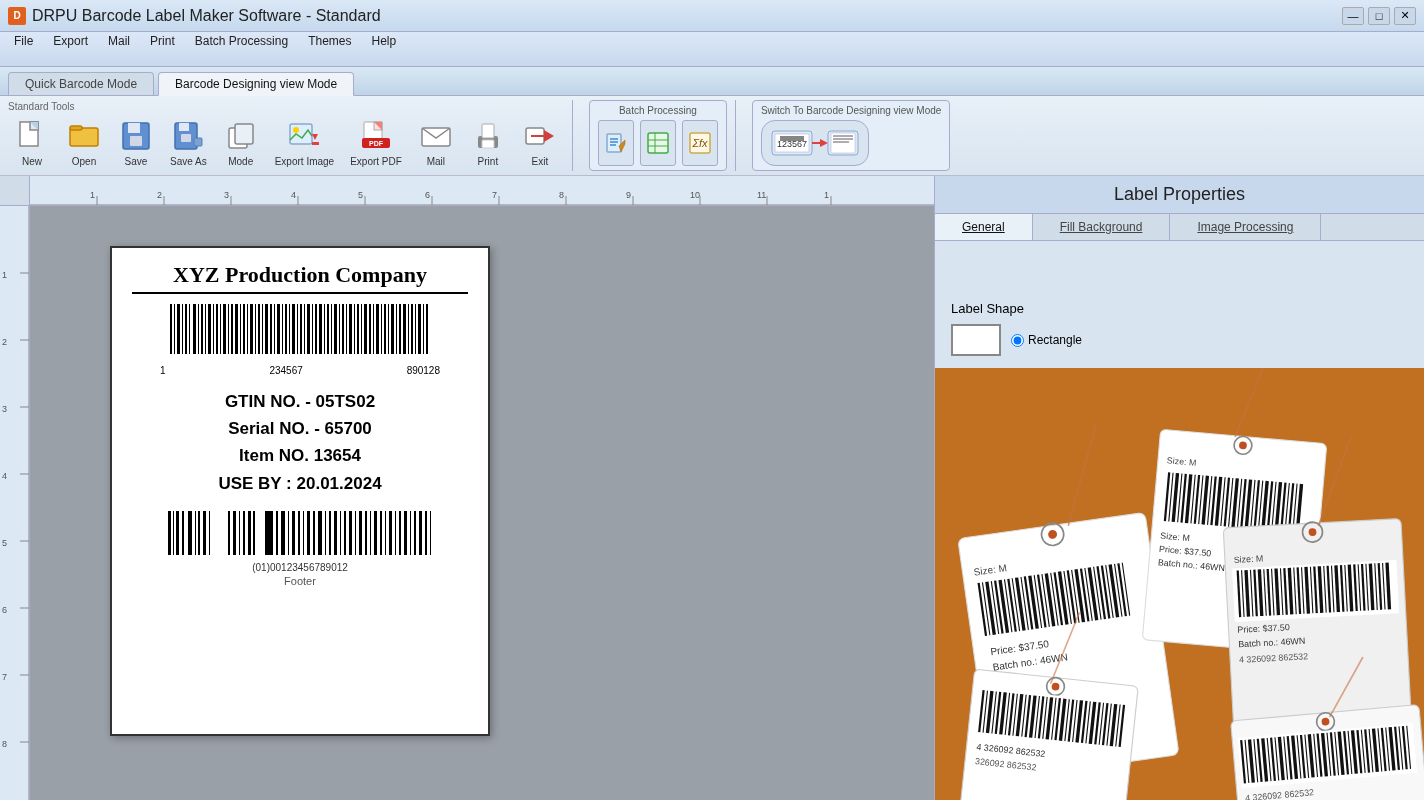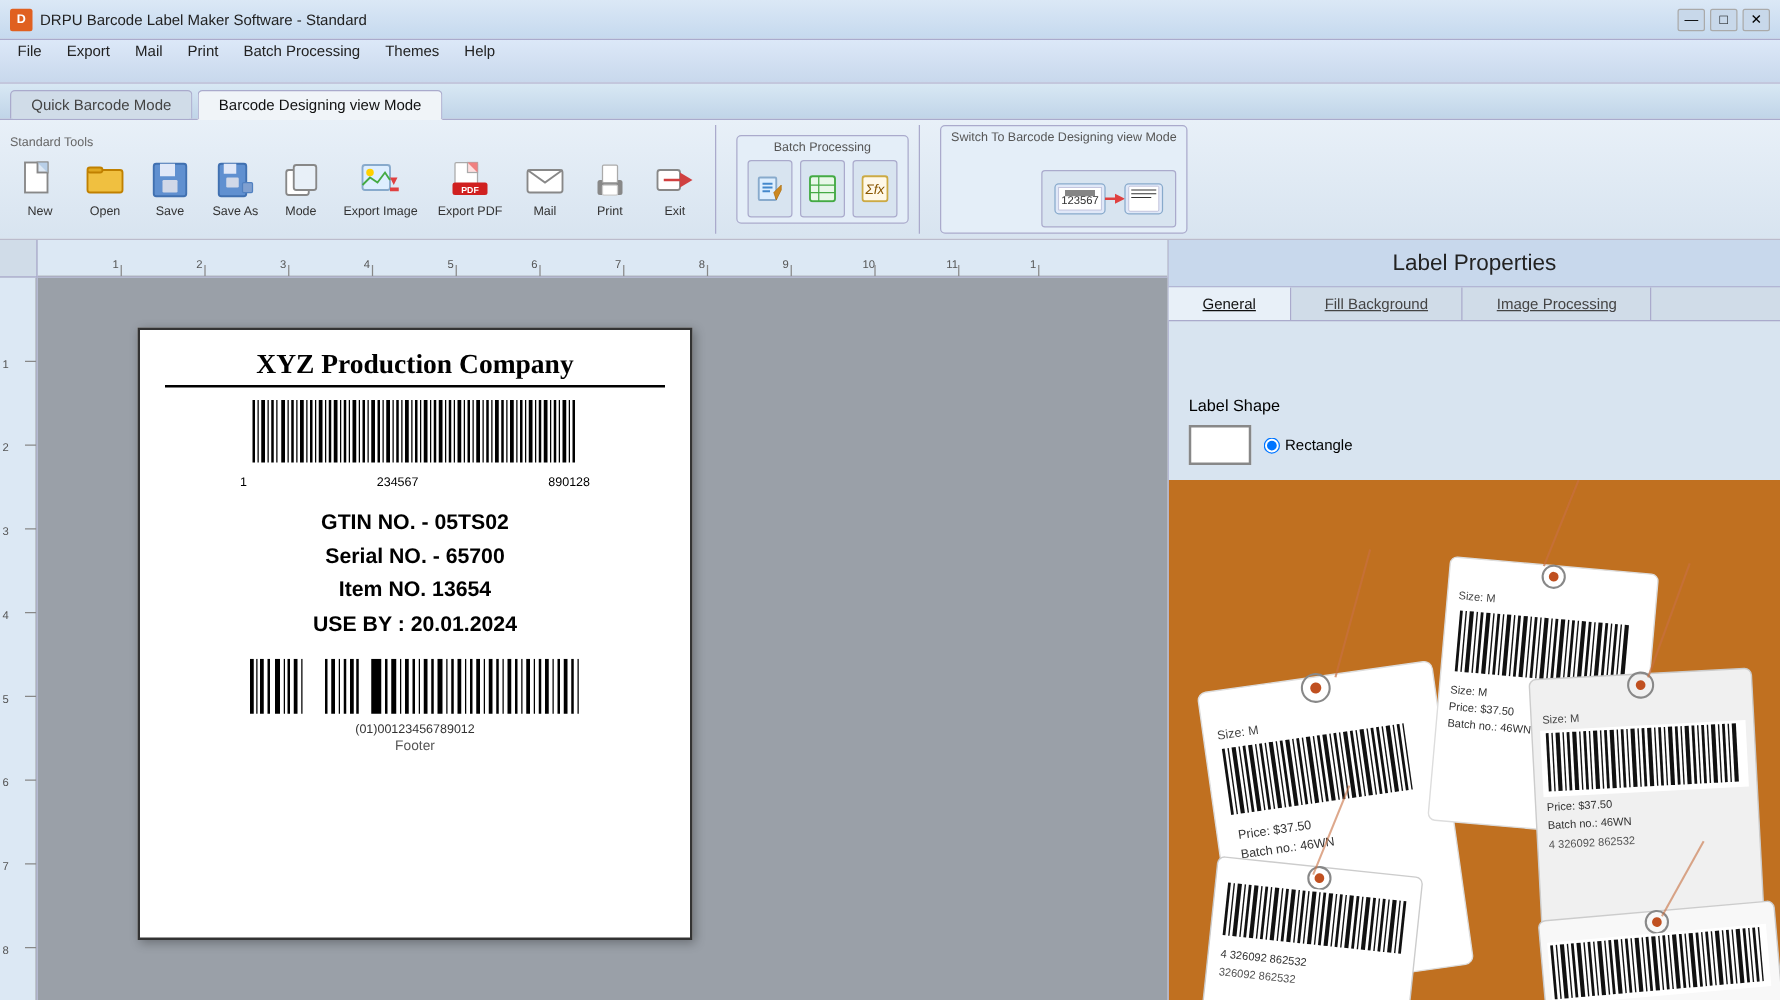--- a/index.html
+++ b/index.html
@@ -7,21 +7,21 @@
 
     
     .title-bar {
       display: flex; align-items: center; justify-content: space-between;
       background: linear-gradient(to bottom, #dbe8f6, #c5d9ee);
       height: 32px; padding: 0 8px;
       border-bottom: 1px solid #aac;
     }
     .title-bar-left { display: flex; align-items: center; gap: 6px; }
     .title-bar-icon { width: 18px; height: 18px; background: #e06020; border-radius: 2px; display: flex; align-items: center; justify-content: center; font-size: 10px; color: white; font-weight: bold; }
-    .title-bar-text { font-size: 12px; color: #222; }
+    .title-bar-text { font-size: 16px; color: #222; }
     .title-bar-controls { display: flex; gap: 4px; }
     .title-btn { width: 22px; height: 18px; display: flex; align-items: center; justify-content: center; font-size: 11px; cursor: pointer; background: #c8d8ea; border: 1px solid #aaa; border-radius: 2px; }
 
     
     .menu-bar {
       display: flex; align-items: flex-start;
       background: linear-gradient(to bottom, #dce8f8, #c8d8ec);
       height: 35px; padding: 0 4px;
       border-bottom: 1px solid #aac;
     }
@@ -73,42 +73,42 @@
       display: flex; flex-direction: column; align-items: center;
       border: 1px solid #aac; border-radius: 4px; padding: 4px 8px;
       background: #e4eef8; margin-left: 8px;
     }
     .batch-label { font-size: 10px; color: #555; margin-bottom: 4px; }
     .batch-btns { display: flex; gap: 6px; }
     .batch-icon-btn { width: 36px; height: 46px; display: flex; align-items: center; justify-content: center; cursor: pointer; background: #d8e4f0; border: 1px solid #aac; border-radius: 3px; font-size: 18px; }
 
     
     .switch-area {
-      display: flex; flex-direction: column; align-items: flex-end;
+      display: flex; flex-direction: column; align-items: flex-start;
       border: 1px solid #aac; border-radius: 4px; padding: 4px 8px;
-      background: #e4eef8; margin-left: 8px; gap: 16px;
+      background: #e4eef8; margin-left: 8px;
     }
     .switch-label { font-size: 10px; color: #555; margin-bottom: 4px; }
-    .switch-btn { display: flex; align-items: center; justify-content: center; cursor: pointer; background: #d8e4f0; border: 1px solid #aac; border-radius: 3px; padding: 4px 8px; }
+    .switch-btn { display: flex; align-items: center; justify-content: center; cursor: pointer; background: #d8e4f0; border: 1px solid #aac; border-radius: 14px; padding: 4px 8px; }
 
     
     .main-content {
       display: flex; height: calc(800px - 130px);
     }
 
     
     .canvas-area {
       flex: 1; background: #b0b8c0; position: relative; overflow: hidden;
       display: flex;
     }
 
     
     .label-preview {
       position: absolute; top: 40px; left: 80px;
-      width: 444px; height: 490px;
+      width: 380px; height: 490px;
       background: white; border: 2px solid #333;
       display: flex; flex-direction: column; align-items: center;
       padding: 14px 20px 8px 20px; box-shadow: 2px 2px 8px rgba(0,0,0,0.3);
     }
     .label-company { font-size: 22px; font-weight: bold; font-family: serif; border-bottom: 2px solid #000; width: 100%; text-align: center; padding-bottom: 4px; margin-bottom: 6px; }
     .label-text { font-size: 17px; font-weight: bold; text-align: center; line-height: 1.6; margin: 8px 0; }
     .label-footer { font-size: 11px; color: #555; margin-top: 2px; }
 
     
     .right-panel {

